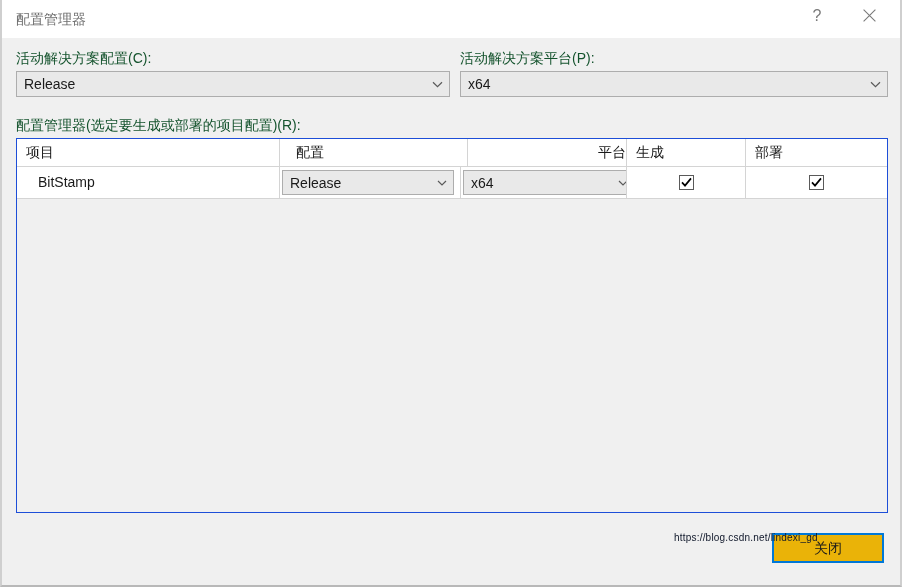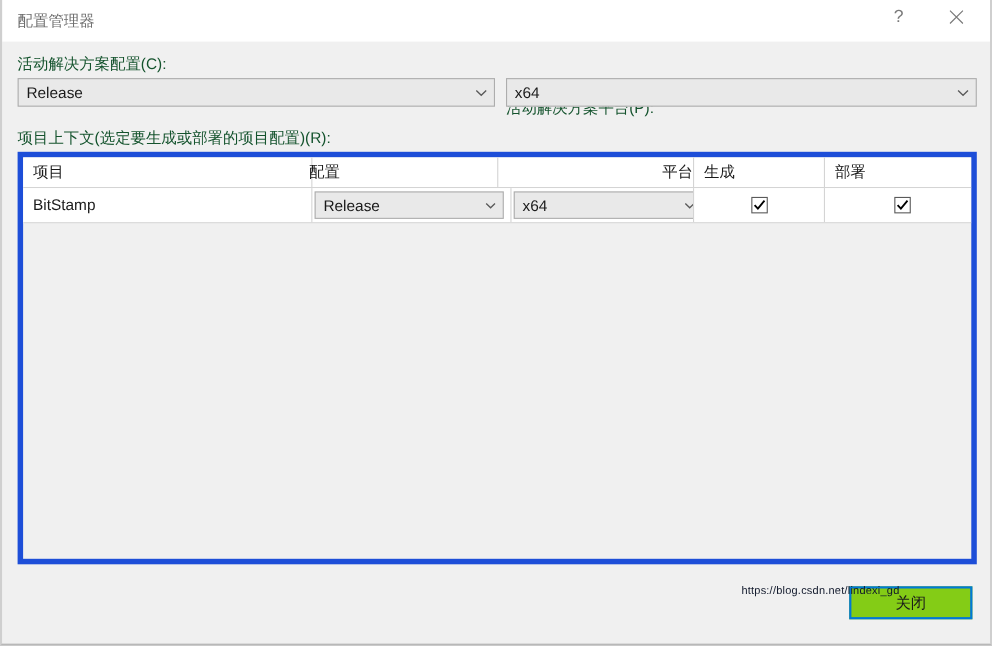--- a/index.html
+++ b/index.html
@@ -117,21 +117,21 @@
   
   .grid-label { left: 14px; top: 79px; }
 
   .grid {
     position: absolute;
     left: 14px;
     top: 100px;
     width: 872px;
     height: 375px;
     box-sizing: border-box;
-    border: 5px solid #1d4ed8;
+    border: 1px solid #1d4ed8;
     background: #f0f0f0;
     overflow: hidden;
   }
   .grid-header {
     position: absolute;
     left: 0; top: 0;
     width: 100%;
     height: 28px;
     background: #ffffff;
     border-bottom: 1px solid #d4d4d4;
@@ -162,21 +162,21 @@
   }
   .grid-row .cell {
     position: absolute;
     top: 0;
     height: 31px;
     box-sizing: border-box;
     border-right: 1px solid #d4d4d4;
     font-size: 14px;
     color: #1a1a1a;
     line-height: 31px;
-    padding-left: 9px;
+    padding-left: 21px;
     white-space: nowrap;
     overflow: hidden;
   }
   .grid-row .cell.center {
     padding-left: 0;
     display: flex;
     align-items: center;
     justify-content: center;
   }
   .cell-combo {
@@ -225,21 +225,21 @@
   }
 
   
   .btn-close {
     position: absolute;
     left: 770px;
     top: 495px;
     width: 112px;
     height: 30px;
     box-sizing: border-box;
-    background: #84cc16;
+    background: #eab308;
     border: 2px solid #0078d7;
     font-family: "Liberation Sans", "DejaVu Sans", sans-serif;
     font-size: 14px;
     color: #1a1a1a;
     padding: 0;
     cursor: default;
     line-height: 26px;
     text-align: center;
   }
 
@@ -283,38 +283,38 @@
 
     <div class="combo" id="combo-solution-config">
       <span class="combo-value">Release</span>
       <span class="chevron">
         <svg width="11" height="7" viewBox="0 0 11 7" aria-hidden="true">
           <path d="M1 1.2 L5.5 5.6 L10 1.2" stroke="#5a5a5a" stroke-width="1.2" fill="none"></path>
         </svg>
       </span>
     </div>
 
-    <div class="field-label" style="left:458px; top:12px;margin-top:40px;">活动解决方案平台(P):</div>
+    <div class="field-label" style="left:458px; top:12px;">活动解决方案平台(P):</div>
 
     <div class="combo" id="combo-solution-platform">
       <span class="combo-value">x64</span>
       <span class="chevron">
         <svg width="11" height="7" viewBox="0 0 11 7" aria-hidden="true">
           <path d="M1 1.2 L5.5 5.6 L10 1.2" stroke="#5a5a5a" stroke-width="1.2" fill="none"></path>
         </svg>
       </span>
     </div>
 
-    <div class="field-label grid-label">项目上下文(选定要生成或部署的项目配置)(R):</div>
+    <div class="field-label grid-label">配置管理器(选定要生成或部署的项目配置)(R):</div>
 
     <div class="grid">
 
       <div class="grid-header">
         <div class="hcell" style="left:0;   width:263px;">项目</div>
-        <div class="hcell" style="left:251px; width:181px;">配置</div>
+        <div class="hcell" style="left:270px; width:181px;">配置</div>
         <div class="hcell" style="left:444px; width:166px;text-align:right;">平台</div>
         <div class="hcell" style="left:729px; width:141px; border-right:none;">部署</div>
         <div class="hcell" style="left:610px; width:119px;">生成</div>
       </div>
 
       <div class="grid-row">
 
         <div class="cell" style="left:0; width:263px;">BitStamp</div>
 
         <div class="cell" style="left:263px; width:181px; padding-left:0;">

